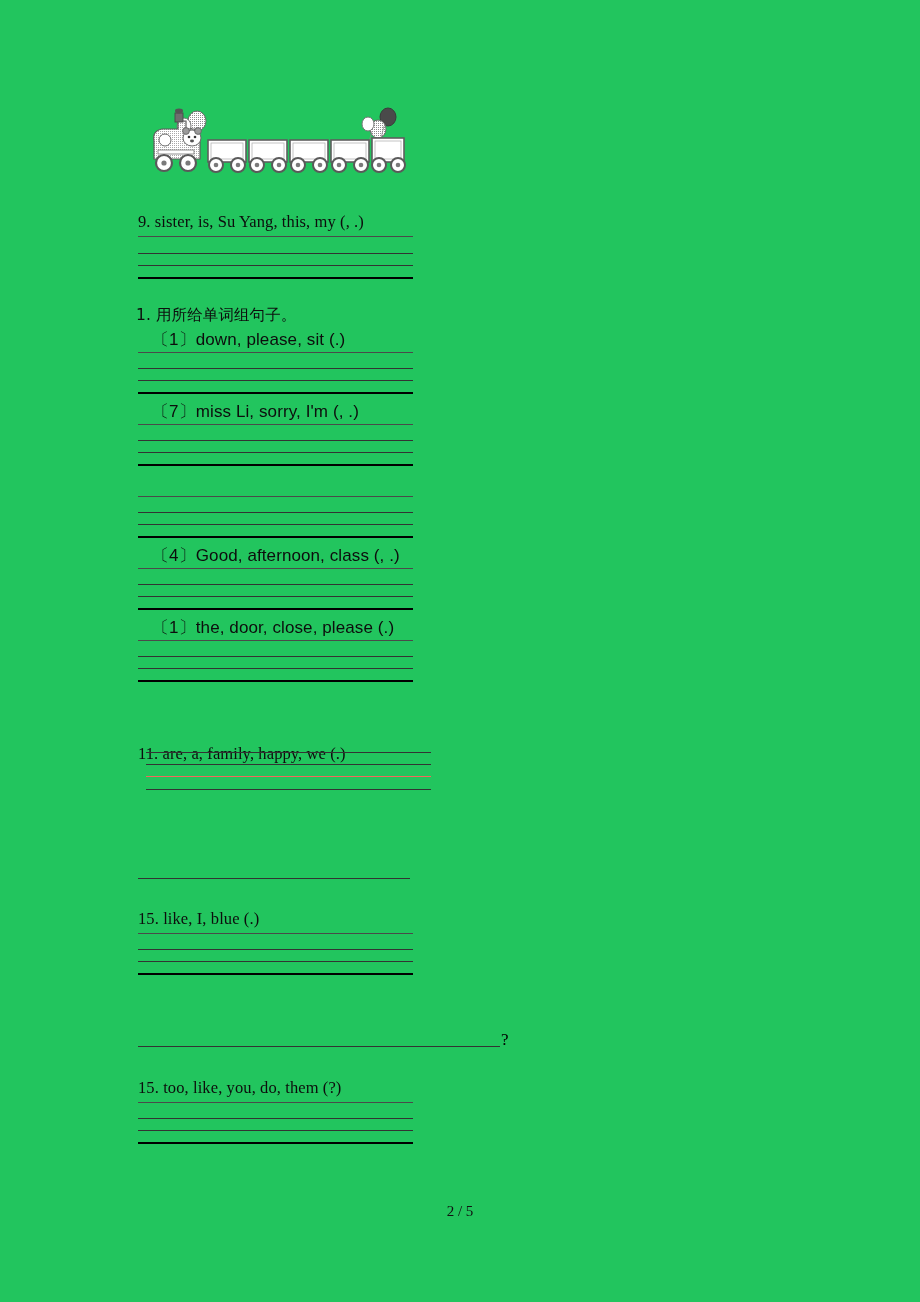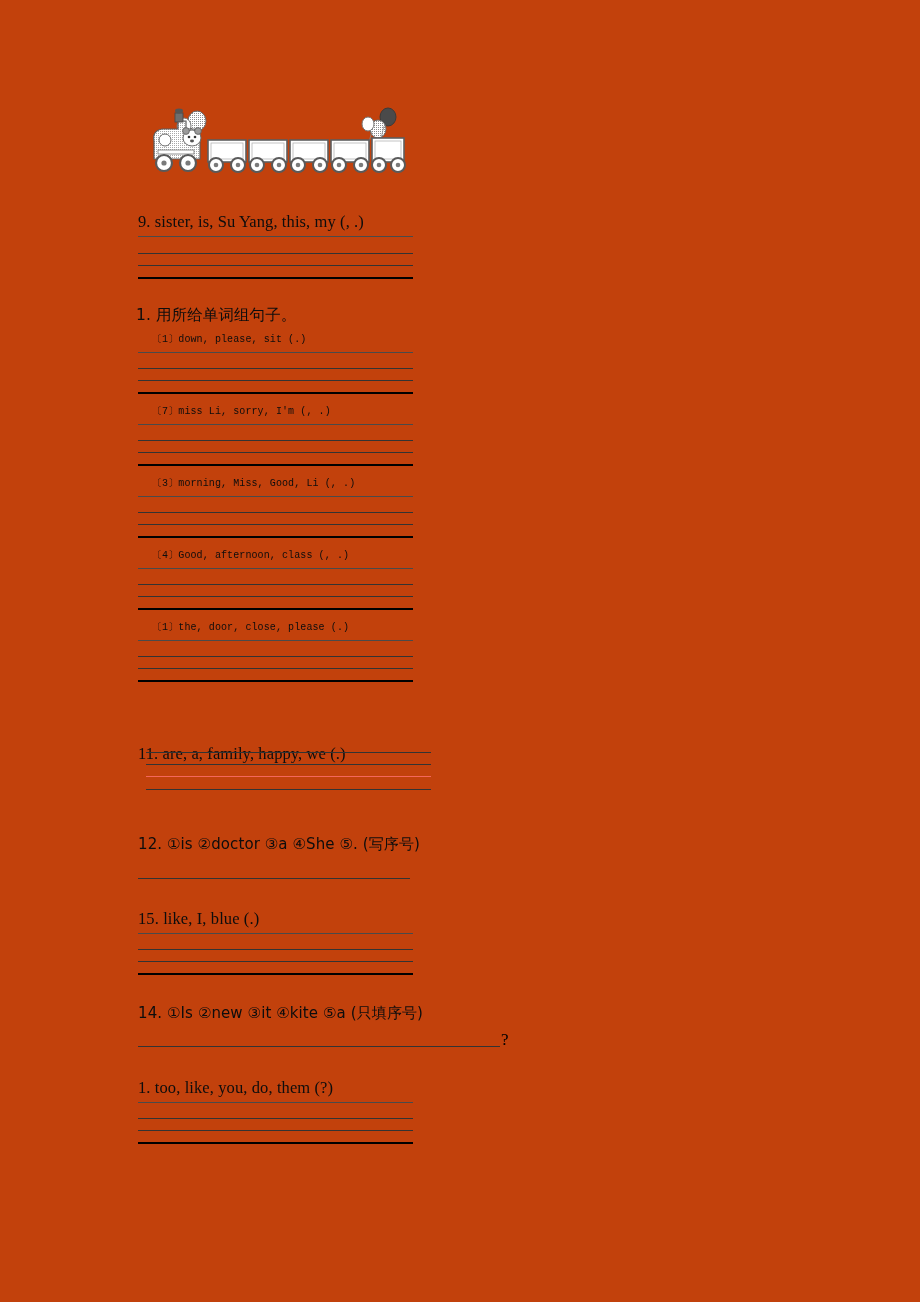--- a/index.html
+++ b/index.html
@@ -13,21 +13,21 @@
     height: 1302px;
     position: relative;
     font-family: "Liberation Serif", "DejaVu Serif", serif;
     color: #000000;
     overflow: hidden;
   }
 
   .page {
     position: absolute;
     inset: 0;
-    background: #c2410c;
+    background: #22c55e;
   }
 
   
   .train-figure {
     position: absolute;
     left: 148px;
     top: 107px;
     width: 258px;
     height: 72px;
   }
@@ -40,22 +40,22 @@
     line-height: 20px;
     letter-spacing: 0.1px;
     white-space: nowrap;
     color: #0d0d0d;
   }
   .qtext.cn {
     font-family: "DejaVu Sans", "Liberation Sans", sans-serif;
     font-size: 15.5px;
   }
   .mix-cn {
-    font-family: Liberation Mono, monospace;
-    font-size: 10px;
+    font-family: Liberation Sans, sans-serif;
+    font-size: 17px;
   }
   .circ {
     font-family: "DejaVu Sans", "Liberation Sans", sans-serif;
     font-size: 15px;
   }
 
   
   .rule {
     position: absolute;
     height: 0;
@@ -196,21 +196,20 @@
   <div class="rule medium" style="left:138px; top:368px; width:275px;"></div>
   <div class="rule medium" style="left:138px; top:380px; width:275px;"></div>
   <div class="rule thick" style="left:138px; top:392px; width:275px;"></div>
 
   <div class="qtext mix-cn" style="left:152px; top:402px;">〔7〕miss Li, sorry, I'm (, .)</div>
   <div class="rule thin" style="left:138px; top:424px; width:275px;"></div>
   <div class="rule medium" style="left:138px; top:440px; width:275px;"></div>
   <div class="rule medium" style="left:138px; top:452px; width:275px;"></div>
   <div class="rule thick" style="left:138px; top:464px; width:275px;"></div>
 
-  <div class="qtext mix-cn" style="left:152px; top:474px;">〔3〕morning, Miss, Good, Li (, .)</div>
   <div class="rule thin" style="left:138px; top:496px; width:275px;"></div>
   <div class="rule medium" style="left:138px; top:512px; width:275px;"></div>
   <div class="rule medium" style="left:138px; top:524px; width:275px;"></div>
   <div class="rule thick" style="left:138px; top:536px; width:275px;"></div>
 
   <div class="qtext mix-cn" style="left:152px; top:546px;">〔4〕Good, afternoon, class (, .)</div>
   <div class="rule thin" style="left:138px; top:568px; width:275px;"></div>
   <div class="rule medium" style="left:138px; top:584px; width:275px;"></div>
   <div class="rule medium" style="left:138px; top:596px; width:275px;"></div>
   <div class="rule thick" style="left:138px; top:608px; width:275px;"></div>
@@ -220,33 +219,32 @@
   <div class="rule medium" style="left:138px; top:656px; width:275px;"></div>
   <div class="rule medium" style="left:138px; top:668px; width:275px;"></div>
   <div class="rule thick" style="left:138px; top:680px; width:275px;"></div>
 
   <div class="qtext" style="left:138px; top:744px;">11. are, a, family, happy, we (.)</div>
   <div class="rule medium" style="left:146px; top:752px; width:285px;"></div>
   <div class="rule medium" style="left:146px; top:764px; width:285px;"></div>
   <div class="rule red" style="left:146px; top:776px; width:285px;"></div>
   <div class="rule medium" style="left:146px; top:789px; width:285px;"></div>
 
-  <div class="qtext circ" style="left:138px; top:834px;">12. ①is  ②doctor  ③a  ④She  ⑤. (写序号)</div>
   <div class="rule medium" style="left:138px; top:878px; width:272px;"></div>
 
   <div class="qtext" style="left:138px; top:909px;">15. like, I, blue (.)</div>
   <div class="rule thin" style="left:138px; top:933px; width:275px;"></div>
   <div class="rule medium" style="left:138px; top:949px; width:275px;"></div>
   <div class="rule medium" style="left:138px; top:961px; width:275px;"></div>
   <div class="rule thick" style="left:138px; top:973px; width:275px;"></div>
 
-  <div class="qtext circ" style="left:138px; top:1003px;">14. ①Is  ②new ③it ④kite ⑤a  (只填序号)</div>
   <div class="rule medium" style="left:138px; top:1046px; width:362px;"></div>
   <div class="qmark" style="left:501px; top:1030px;">?</div>
 
-  <div class="qtext" style="left:138px; top:1078px;">1. too, like, you, do, them (?)</div>
+  <div class="qtext" style="left:138px; top:1078px;">15. too, like, you, do, them (?)</div>
   <div class="rule thin" style="left:138px; top:1102px; width:275px;"></div>
   <div class="rule medium" style="left:138px; top:1118px; width:275px;"></div>
   <div class="rule medium" style="left:138px; top:1130px; width:275px;"></div>
   <div class="rule thick" style="left:138px; top:1142px; width:275px;"></div>
 
+  <div class="footer">2 / 5</div>
 
 </div>
 
 </body></html>

